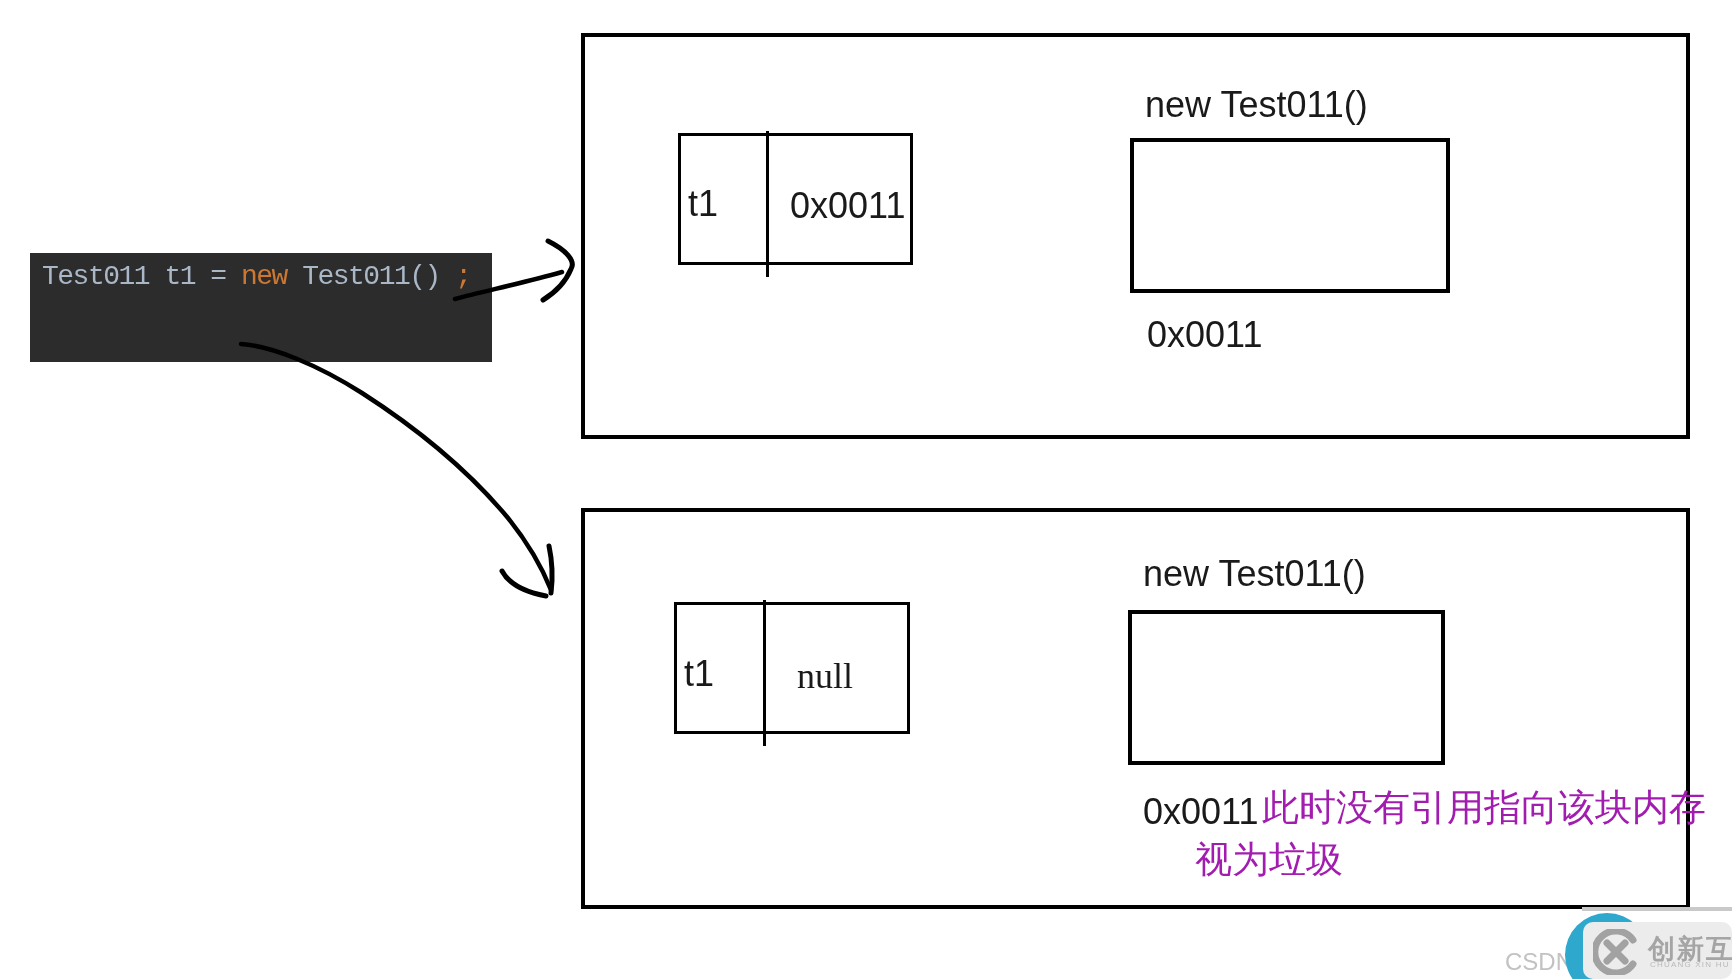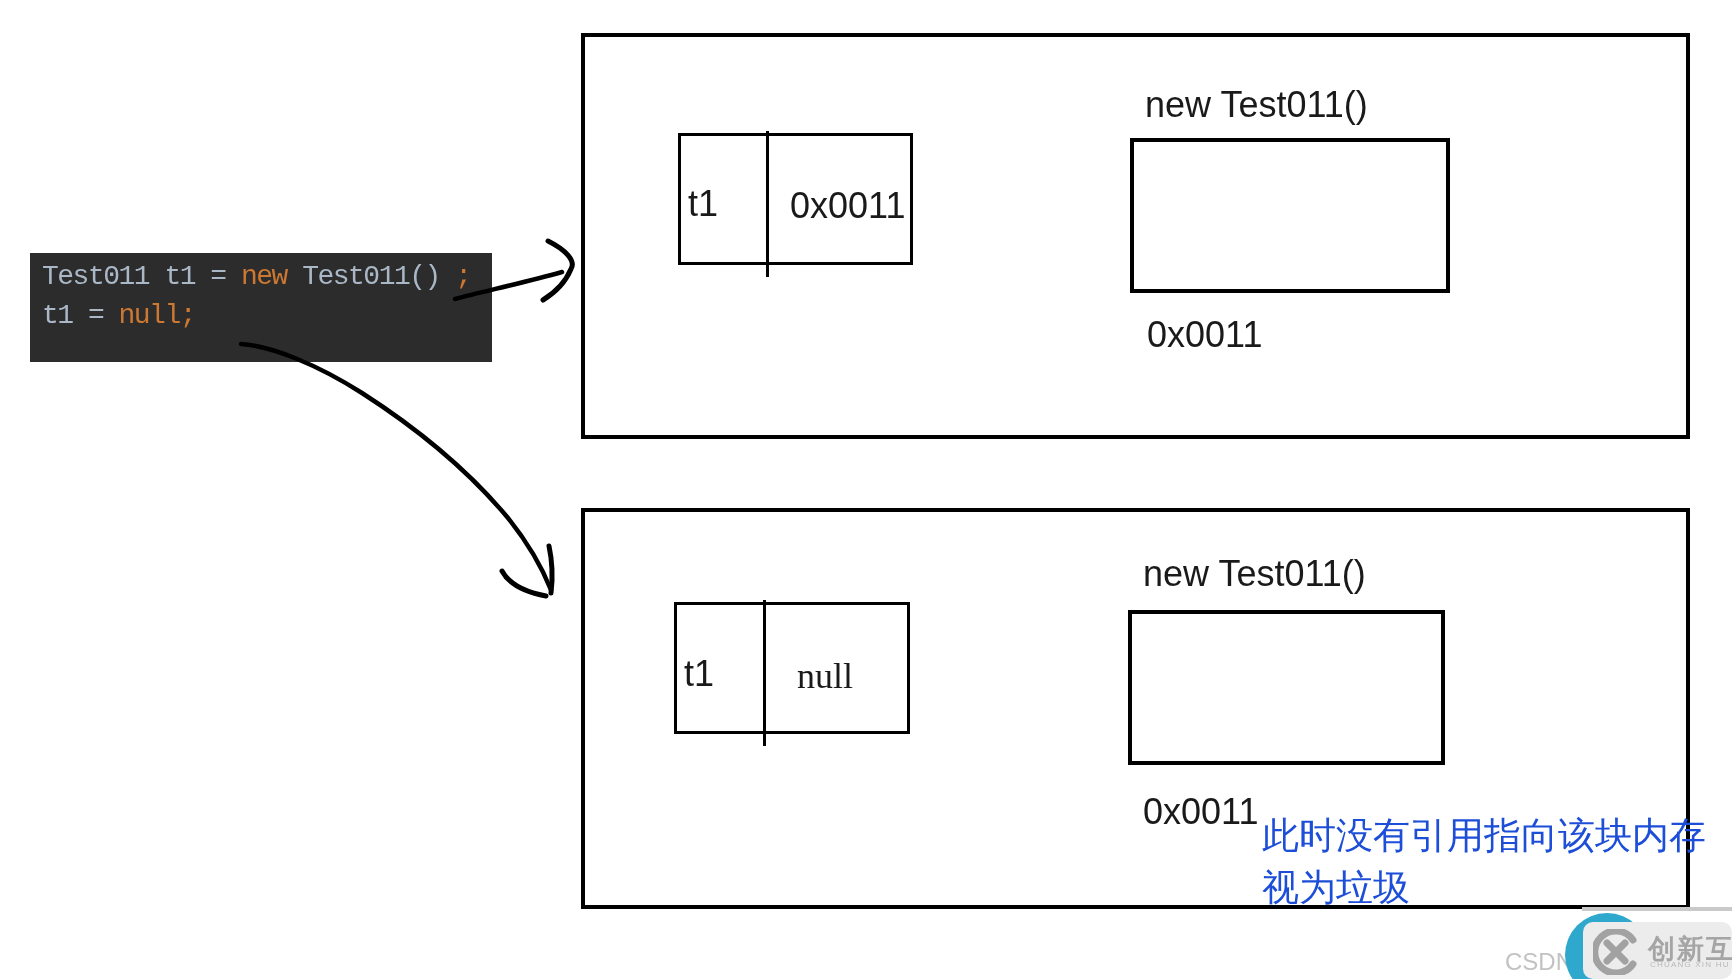--- a/index.html
+++ b/index.html
@@ -43,44 +43,43 @@
 
   
   .heap-box{box-sizing:border-box;border:4px solid #000;background:#fff;}
   .heap-box-top{left:1130px;top:138px;width:320px;height:155px;}
   .heap-box-bottom{left:1128px;top:610px;width:317px;height:155px;}
   .heap-label-top{left:1145px;top:87px;}
   .heap-label-bottom{left:1143px;top:556px;}
   .heap-addr-top{left:1147px;top:317px;}
   .heap-addr-bottom{left:1143px;top:794px;}
 
-  .note{color:#1d4ed8;font-size:37px;line-height:1;white-space:nowrap;margin-top:28px;}
+  .note{color:#a21caf;font-size:37px;line-height:1;white-space:nowrap;}
   .note-line1{left:1262px;top:789px;}
-  .note-line2{left:1262px;top:841px;}
+  .note-line2{left:1195px;top:841px;}
 
   
   .arrows{left:0;top:0;width:1732px;height:979px;pointer-events:none;}
 
   
   .wm-csdn{left:1505px;top:948px;font-size:24px;color:#c2c2c2;white-space:nowrap;}
   .wm-patch{left:1582px;top:907px;width:150px;height:72px;background:#fff;border-top:4px solid #c9c9c9;box-sizing:border-box;}
   .wm-avatar{left:1565px;top:913px;width:84px;height:84px;border-radius:50%;background:#2ea8cc;}
   .wm-card{left:1583px;top:922px;width:149px;height:57px;background:#ececec;border-radius:10px;}
   .wm-logo{left:1593px;top:929px;width:46px;height:46px;}
   .wm-brand{left:1648px;top:931px;font-size:27px;font-weight:bold;color:#a5a5a5;letter-spacing:2px;white-space:nowrap;}
   .wm-brand-sub{left:1650px;top:960px;font-size:8px;color:#b9b9b9;letter-spacing:1.2px;white-space:nowrap;}
 </style>
 </head>
 <body>
 
 <div class="canvas">
 
   <div class="abs code-panel">
     <div><span>Test011 t1 = </span><span class="kw">new</span><span> Test011()</span><span class="kw"> ;</span></div>
-    <div><span>t1 = </span><span class="kw">null;</span></div>
   </div>
 
   <div class="abs frame frame-top"></div>
   <div class="abs var-box var-box-top"></div>
   <div class="abs divider divider-top"></div>
   <div class="abs lbl var-name-top">t1</div>
   <div class="abs lbl var-value-top">0x0011</div>
   <div class="abs lbl heap-label-top">new Test011()</div>
   <div class="abs heap-box heap-box-top"></div>
   <div class="abs lbl heap-addr-top">0x0011</div>

